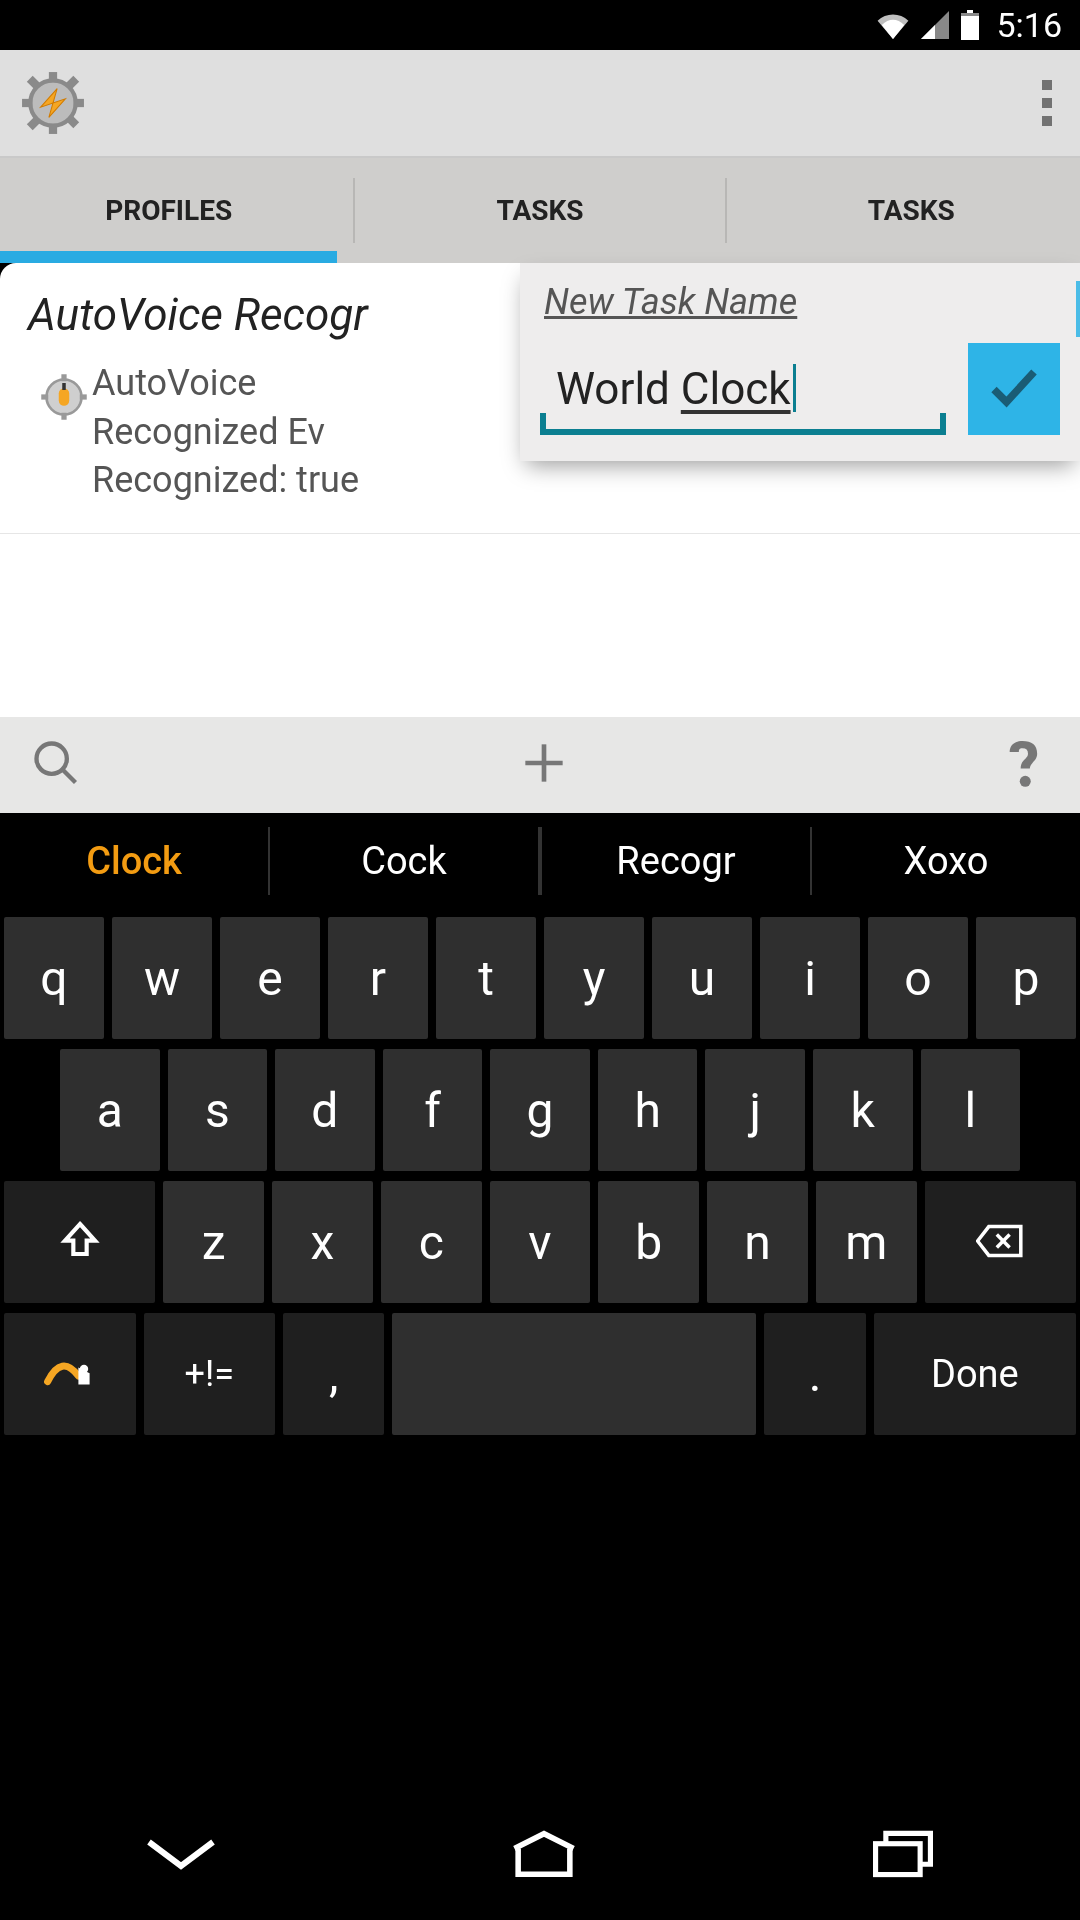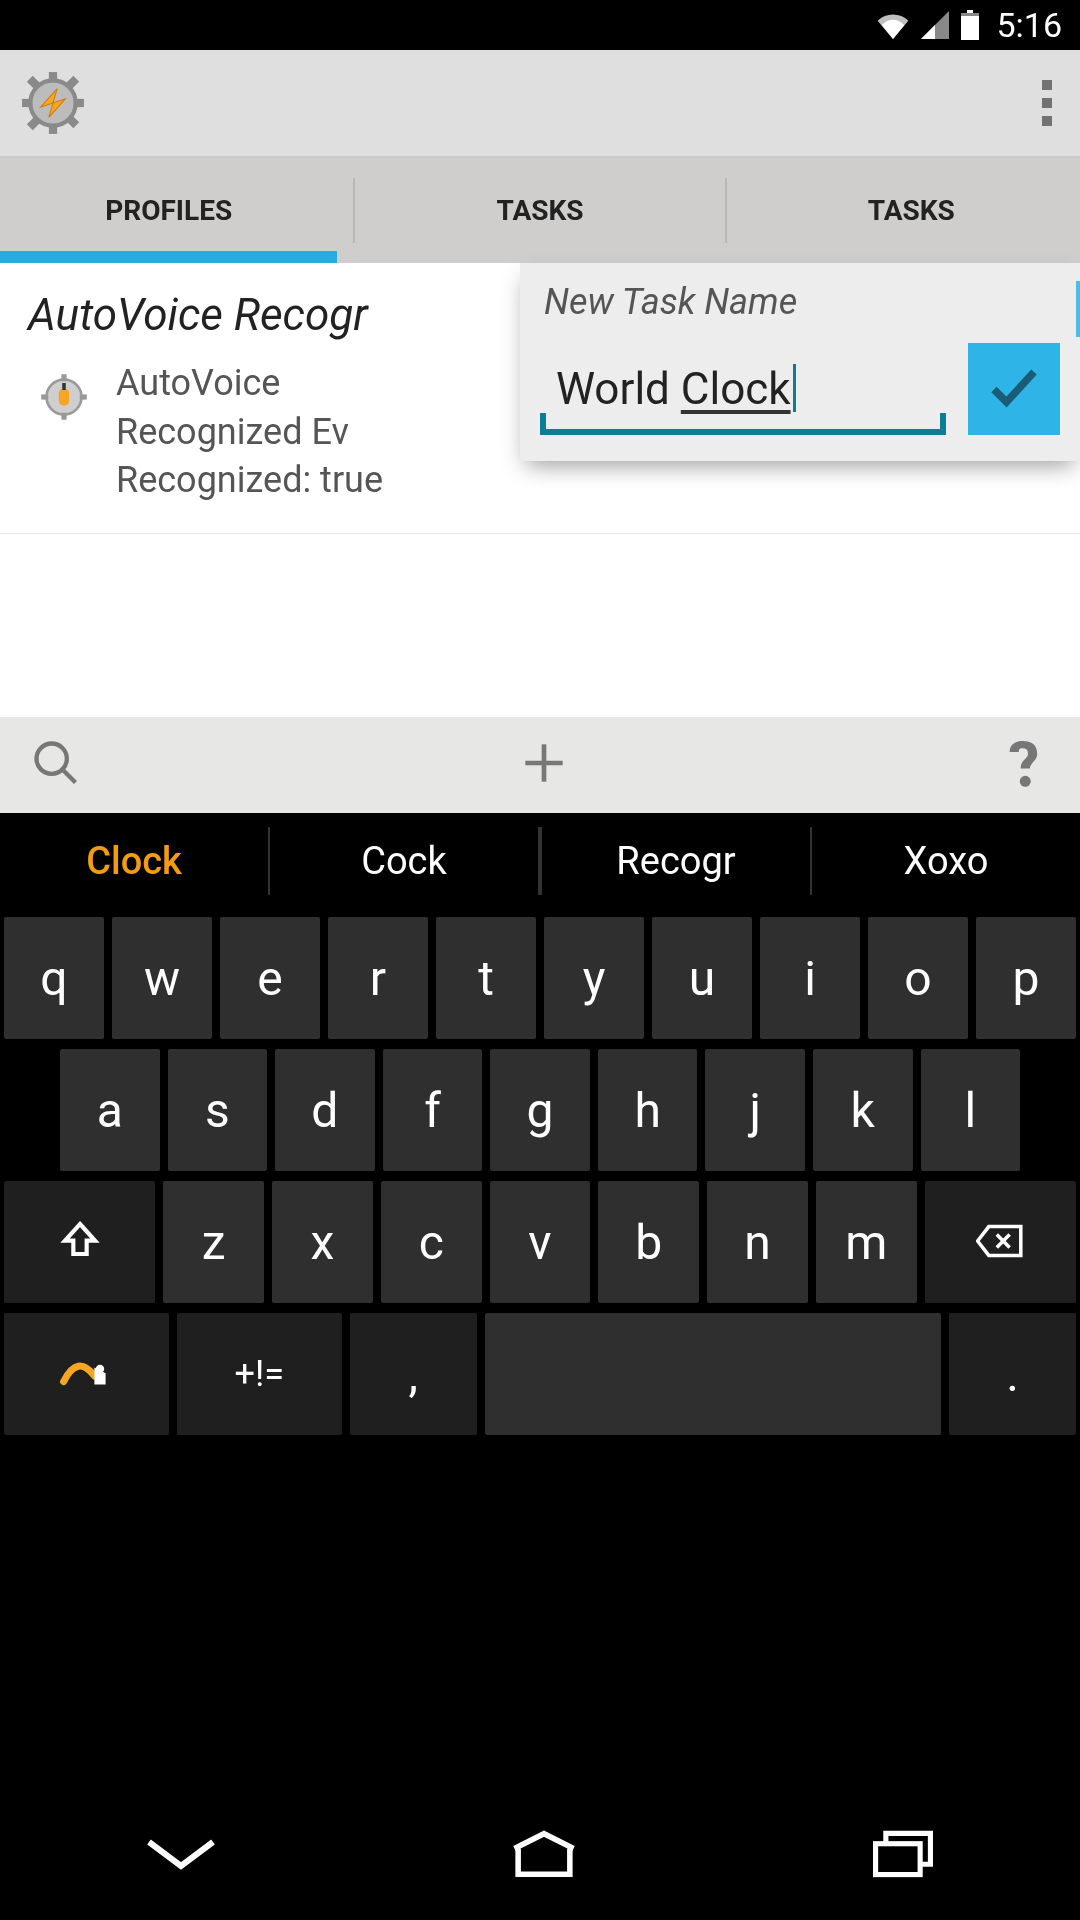--- a/index.html
+++ b/index.html
@@ -41,27 +41,28 @@
     content: ""; position: absolute; left: 0; bottom: 0; width: 100%; height: 12px;
     background: #29abe2;
   }
   .tab-divider { width: 2px; background: #b8b7b5; margin: 20px 0; }
 
   
   .content {
     position: relative;
     height: 550px;
     background: #fff;
+    border-radius: 16px;
   }
   .profile-title {
     font-size: 44px; font-style: italic; color: #222;
     padding: 26px 0 18px 28px;
   }
   .profile-item {
-    display: flex; align-items: flex-start; gap: 24px;
+    display: flex; align-items: flex-start; 
     padding: 0 0 28px 36px;
     border-bottom: 1px solid #e6e6e6;
   }
   .profile-item-icon { width: 56px; height: 56px; margin-top: 10px; }
   .profile-item-text { font-size: 36px; color: #555; line-height: 1.35; }
 
   
   .action-bar {
     position: absolute; left: 0; bottom: 0; width: 100%;
     height: 96px; background: #e7e7e6;
@@ -74,21 +75,21 @@
   .dialog {
     position: absolute; top: 0; right: 0;
     width: 560px; background: #eeeded;
     box-shadow: 0 10px 22px -6px rgba(0,0,0,.4);
     padding: 14px 20px 26px 20px;
   }
   .dialog::before {
     content: ""; position: absolute; top: 18px; right: -4px; width: 8px; height: 56px; background: #4abce7;
   }
   .dialog-title {
-    font-size: 36px; font-style: italic; color: #555; margin: 4px 0 20px 4px;
+    font-size: 36px; font-style: italic; color: #555; margin: 4px 0 20px 4px; text-decoration: underline;
   }
   .dialog-row { display: flex; align-items: flex-end; gap: 22px; justify-content: flex-end; }
   .dialog-input-wrap {
     flex: 1; position: relative;
     border-bottom: 6px solid #0b7f91; height: 72px;
   }
   .dialog-input-wrap::before, .dialog-input-wrap::after {
     content: ""; position: absolute; bottom: 0; width: 6px; height: 16px; background: #0b7f91;
   }
   .dialog-input-wrap::before { left: 0; }
@@ -338,20 +339,21 @@
           <span><svg width="56" height="44" viewBox="0 0 40 30">
                 <path d="M4 24 Q14 4 26 20" fill="none" stroke="#f5a623" stroke-width="5" stroke-linecap="round"></path>
                 <path d="M26 14 L26 26 L34 26 L34 18 Z" fill="#fff"></path>
                 <circle cx="30" cy="15" r="3" fill="#fff"></circle>
               </svg></span>
         </div>
         <div class="key dark" style="flex:1.3;font-size:36px">+!=</div>
         <div class="key dark" style="flex:1">,</div>
         <div class="key" style="flex:3.6"></div>
         <div class="key dark" style="flex:1">.</div>
+        <div class="key dark" style="flex:2;font-size:38px">Done</div>
       </div>
     </div>
   </div>
 
   <div class="black-gap"></div>
 
   <div class="nav-bar nav-wrap">
     <span class="nav-btn">
       <svg width="80" height="40" viewBox="0 0 40 20" fill="none" stroke="#fff" stroke-width="3">
           <polyline points="4,4 20,16 36,4"></polyline>

